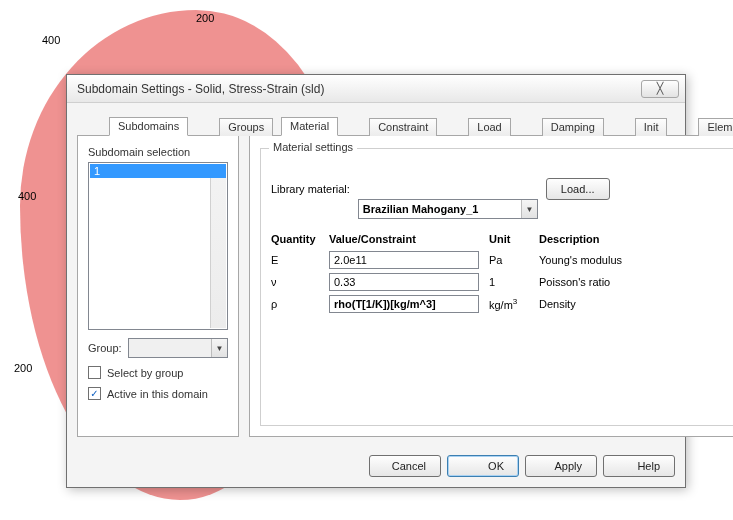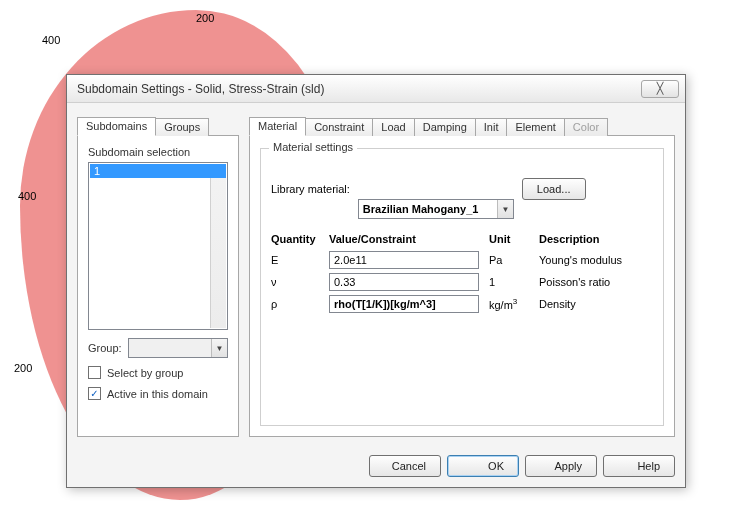--- a/index.html
+++ b/index.html
@@ -90,20 +90,21 @@
     padding: 3px 10px 3px 10px;
     border: 1px solid #a7a7a7;
     border-bottom: none;
     background: linear-gradient(#fdfdfd,#ececec);
     font-size: 11px;
     color: #333;
     margin-right: -1px;
     cursor: default;
     position: relative;
     top: 1px;
+    margin-left: 32px;
   }
   .tab.active {
     background: #ffffff;
     border-bottom: 1px solid #ffffff;
     top: 1px;
     z-index: 2;
   }
   .tab.disabled {
     color: #a0a0a0;
     background: linear-gradient(#f6f6f6,#eaeaea);
@@ -339,21 +340,21 @@
         <div class="tab small">Init</div>
         <div class="tab small">Element</div>
         <div class="tab small disabled">Color</div>
       </div>
       <div class="tab-page right-page">
         <div class="groupbox">
           <span class="gb-label">Material settings</span>
 
           <div class="mat-row">
             <span>Library material:</span>
-            <div class="combo" style="width:156px; font-weight:bold;margin-top:40px;">
+            <div class="combo" style="width:180px; font-weight:bold;margin-top:40px;">
               <span>Brazilian Mahogany_1</span>
               <span class="caret">▼</span>
             </div>
             <span class="btn">
               <span>Load...</span>
             </span>
           </div>
 
           <table class="props">
             <tbody>

